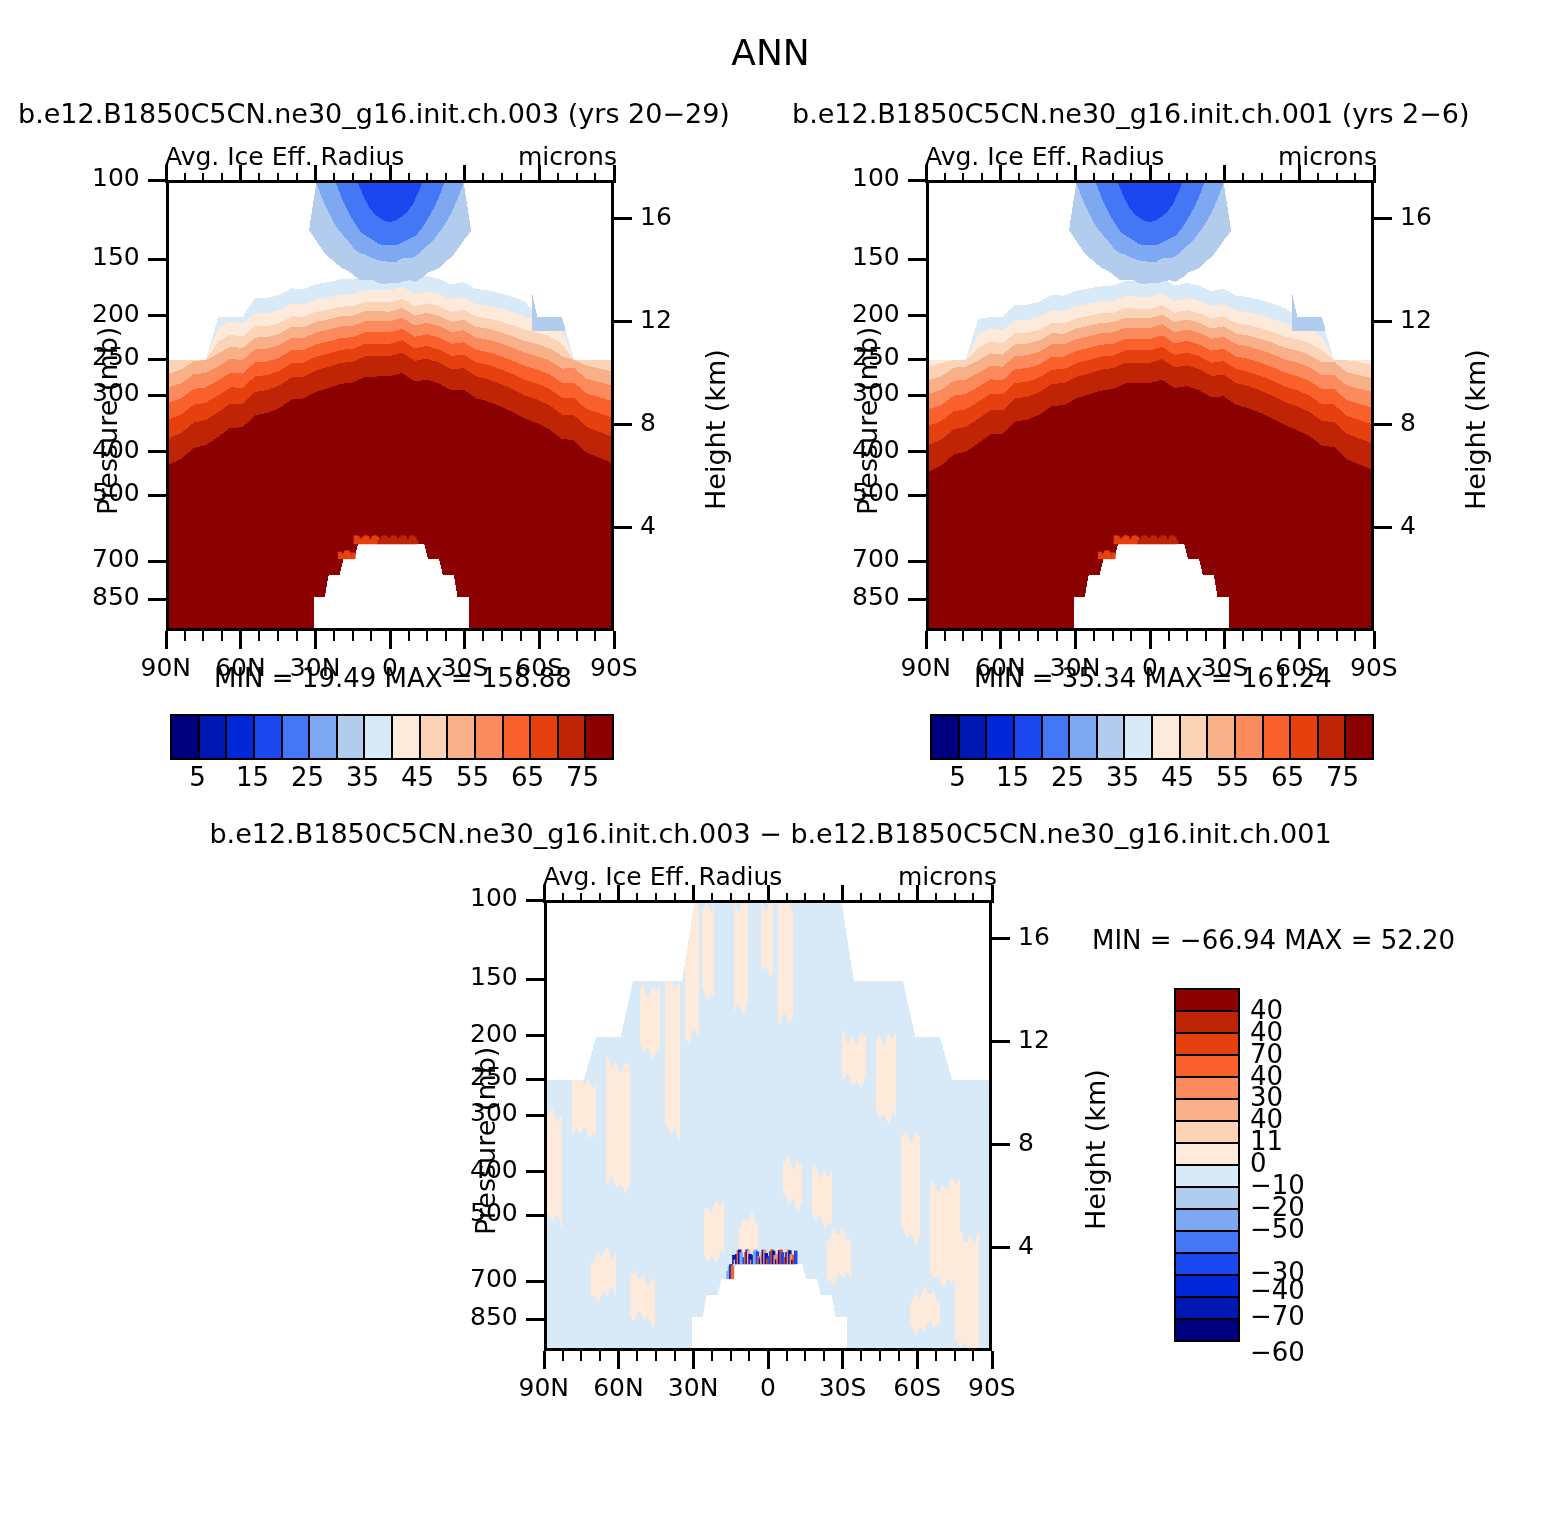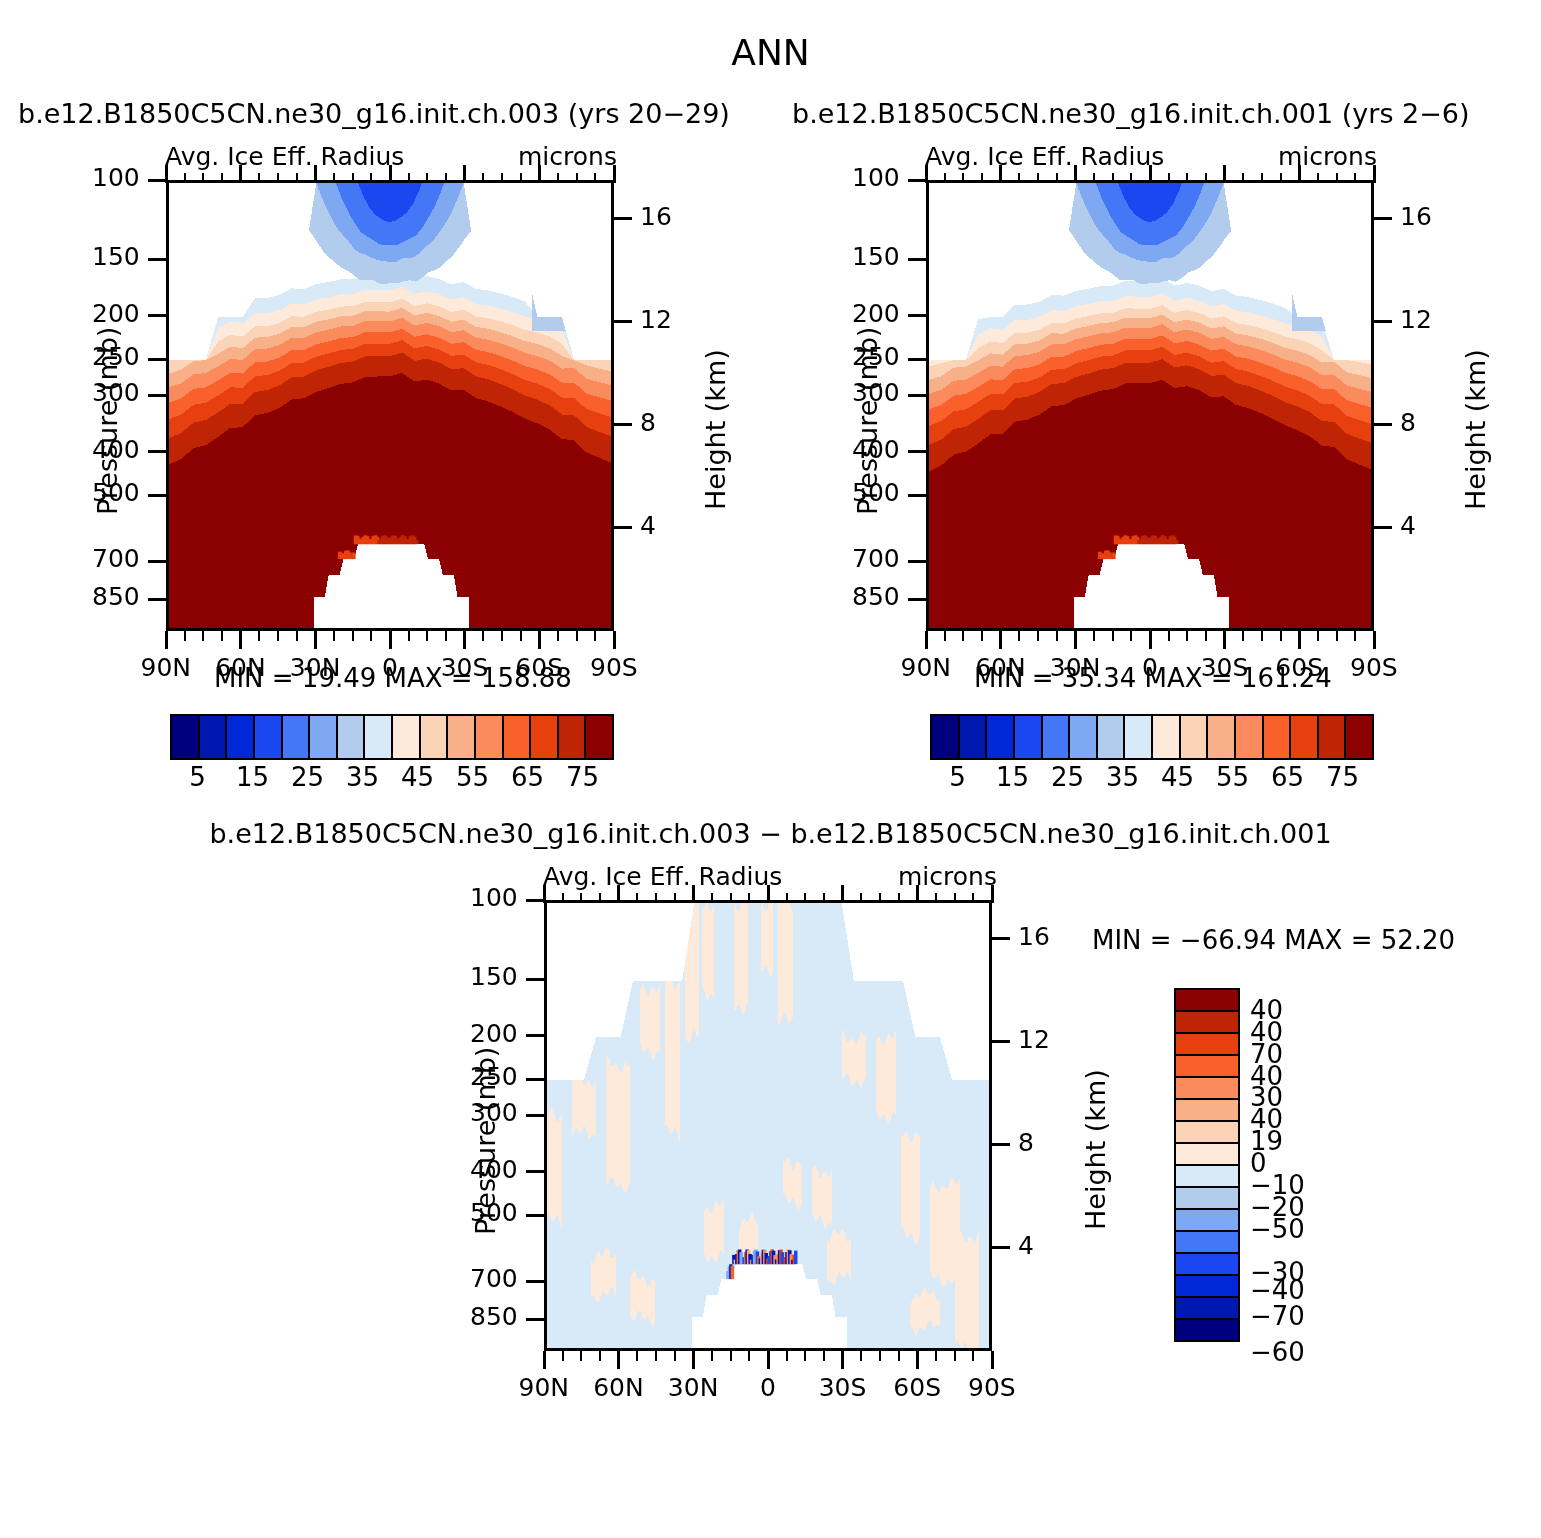--- a/index.html
+++ b/index.html
@@ -601,21 +601,21 @@
 <div class="cb-lab" style="left: 1177.5px; top: 762px;">45</div>
 <div class="cb-lab" style="left: 1232.5px; top: 762px;">55</div>
 <div class="cb-lab" style="left: 1287.5px; top: 762px;">65</div>
 <div class="cb-lab" style="left: 1342.5px; top: 762px;">75</div>
 <div class="cb-vlab" style="left: 1250px; top: 1009.88px;">40</div>
 <div class="cb-vlab" style="left: 1250px; top: 1031.75px;">40</div>
 <div class="cb-vlab" style="left: 1250px; top: 1053.62px;">70</div>
 <div class="cb-vlab" style="left: 1250px; top: 1075.5px;">40</div>
 <div class="cb-vlab" style="left: 1250px; top: 1097.38px;">30</div>
 <div class="cb-vlab" style="left: 1250px; top: 1119.25px;">40</div>
-<div class="cb-vlab" style="left: 1250px; top: 1141.12px;">19</div>
+<div class="cb-vlab" style="left: 1250px; top: 1141.12px;">11</div>
 <div class="cb-vlab" style="left: 1250px; top: 1163px;">0</div>
 <div class="cb-vlab" style="left: 1250px; top: 1184.88px;">−10</div>
 <div class="cb-vlab" style="left: 1250px; top: 1206.75px;">−20</div>
 <div class="cb-vlab" style="left: 1250px; top: 1228.62px;">−50</div>
 <div class="cb-vlab" style="left: 1250px; top: 1290px;">−40</div>
 <div class="cb-vlab" style="left: 1250px; top: 1272.38px;">−30</div>
 <div class="cb-vlab" style="left: 1250px; top: 1352px;">−60</div>
 <div class="cb-vlab" style="left: 1250px; top: 1316.12px;">−70</div>
 
 </body></html>

